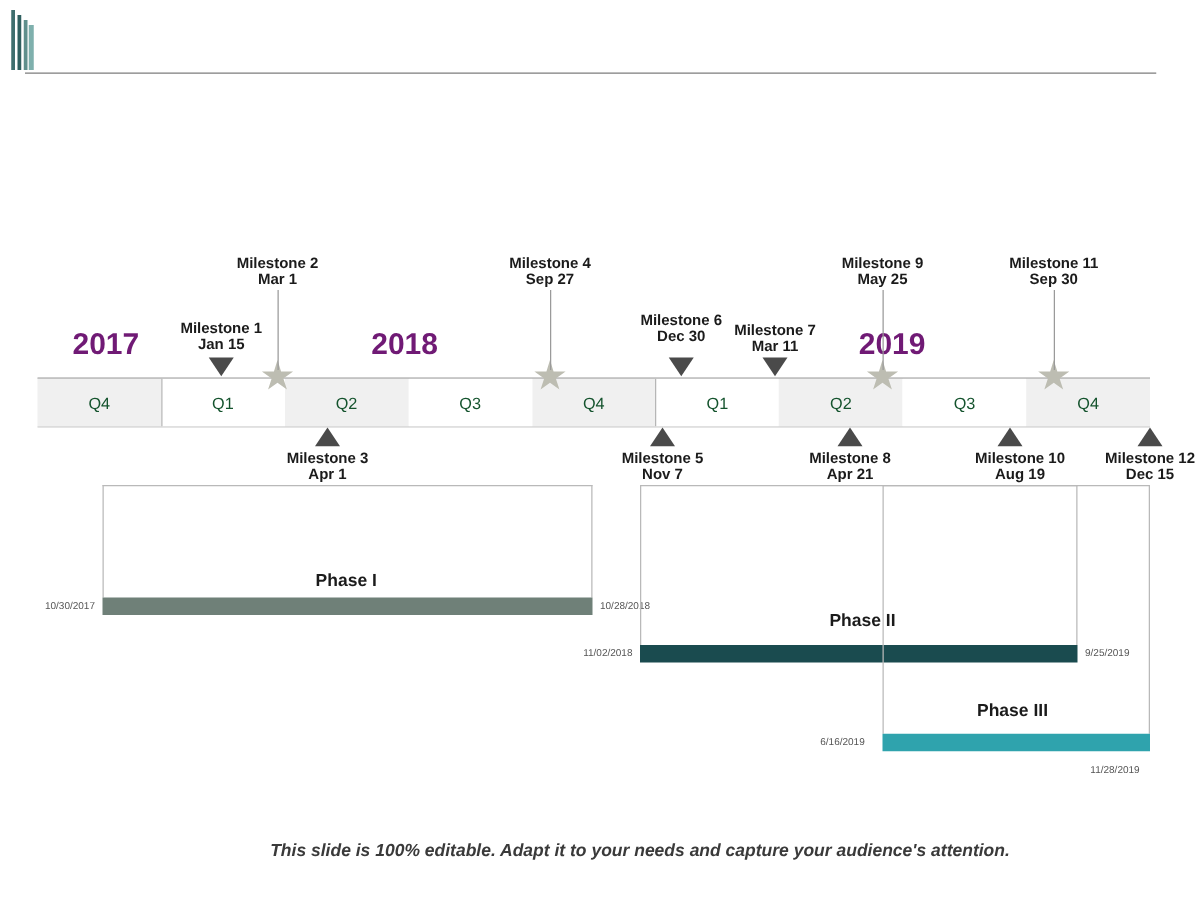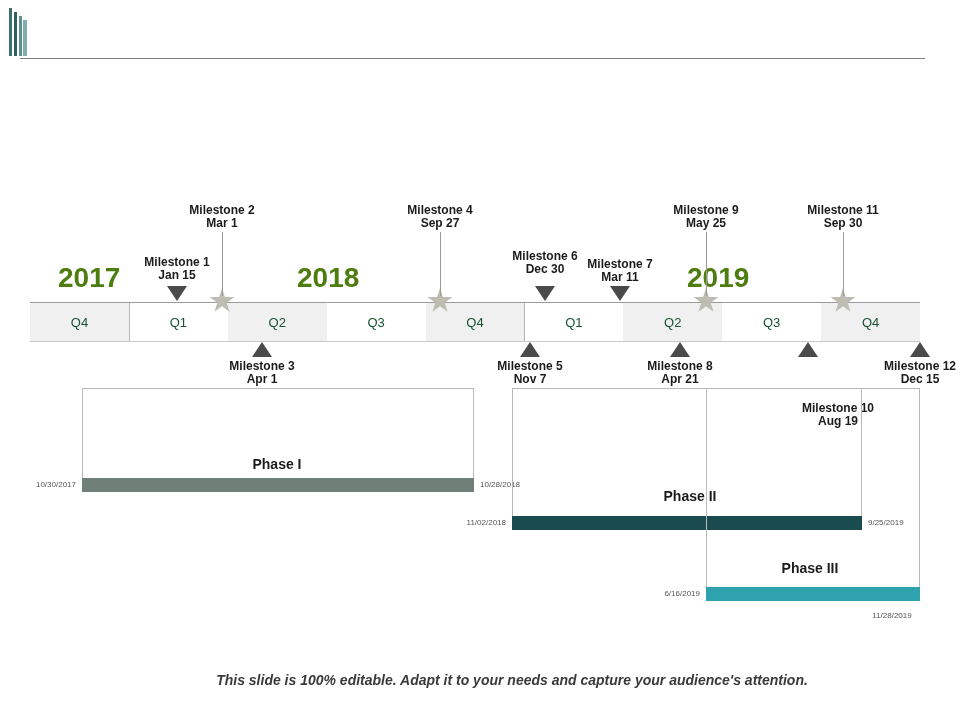--- a/index.html
+++ b/index.html
@@ -33,21 +33,21 @@
   .quarter.shade{background:#f0f0f0;}
   .quarter.plain{background:#ffffff;}
   .quarter .qlabel{
     position:absolute;left:0;top:0;width:100%;height:38px;
     display:flex;align-items:center;justify-content:center;
     font-size:13px;color:#14532d;
   }
   .yr-div{position:absolute;top:0;width:1px;height:38px;background:#b6b6b6;}
 
   
-  .year-label{position:absolute;font-size:28px;font-weight:bold;color:#4d7c0f;}
+  .year-label{position:absolute;font-size:24px;font-weight:bold;color:#701a75;}
 
   
   .marker{position:absolute;}
   .marker.tri-down{
     width:0;height:0;border-left:10px solid transparent;border-right:10px solid transparent;
     border-top:15px solid #4a4a4a;
   }
   .marker.tri-up{
     width:0;height:0;border-left:10px solid transparent;border-right:10px solid transparent;
     border-bottom:15px solid #4a4a4a;
@@ -141,36 +141,36 @@
     <div class="marker tri-down" style="left: 535px; top: 286px;"></div>
     <div class="ms-label" style="width: 110px; left: 490px; top: 250px;"><span>Milestone 6</span><br><span>Dec 30</span></div>
     <div class="marker tri-down" style="left: 610px; top: 286px;"></div>
     <div class="ms-label" style="width: 110px; left: 565px; top: 258px;"><span>Milestone 7</span><br><span>Mar 11</span></div>
     <div class="marker tri-up" style="left: 670px; top: 342px;"></div>
     <div class="ms-label" style="width: 110px; left: 625px; top: 360px;"><span>Milestone 8</span><br><span>Apr 21</span></div>
     <div class="marker star" style="left: 693px; top: 288px;"></div>
     <div class="ms-label" style="width: 110px; left: 651px; top: 204px;"><span>Milestone 9</span><br><span>May 25</span></div>
     <div class="leader" style="left: 706px; top: 232px; height: 64px;"></div>
     <div class="marker tri-up" style="left: 798px; top: 342px;"></div>
-    <div class="ms-label" style="width: 110px; left: 783px; top: 360px; margin-top: 42px;"><span>Milestone 10</span><br><span>Aug 19</span></div>
+    <div class="ms-label" style="width: 110px; left: 761px; top: 360px;"><span>Milestone 10</span><br><span>Aug 19</span></div>
     <div class="marker star" style="left: 830px; top: 288px;"></div>
     <div class="ms-label" style="width: 110px; left: 788px; top: 204px;"><span>Milestone 11</span><br><span>Sep 30</span></div>
     <div class="leader" style="left: 843px; top: 232px; height: 64px;"></div>
     <div class="marker tri-up" style="left: 910px; top: 342px;"></div>
     <div class="ms-label" style="width: 110px; left: 865px; top: 360px;"><span>Milestone 12</span><br><span>Dec 15</span></div>
     <div class="phase-box" style="left: 82px; width: 392px; top: 388px; height: 90px;"></div>
     <div class="phase-bar" style="left: 82px; width: 392px; top: 478px; background: rgb(111, 128, 120);"></div>
     <div class="phase-title" style="left: 217px; width: 120px; text-align: center; top: 456px;">Phase I</div>
     <div class="phase-date" style="left: 24px; width: 52px; text-align: right; top: 480px;">10/30/2017</div>
     <div class="phase-date" style="left: 480px; top: 480px;">10/28/2018</div>
     <div class="phase-box" style="left: 512px; width: 350px; top: 388px; height: 128px;"></div>
     <div class="phase-bar" style="left: 512px; width: 350px; top: 516px; background: rgb(26, 75, 79);"></div>
     <div class="phase-title" style="left: 630px; width: 120px; text-align: center; top: 488px;">Phase II</div>
     <div class="phase-date" style="left: 454px; width: 52px; text-align: right; top: 518px;">11/02/2018</div>
     <div class="phase-date" style="left: 868px; top: 518px;">9/25/2019</div>
     <div class="phase-box" style="left: 706px; width: 214px; top: 388px; height: 199px;"></div>
     <div class="phase-bar" style="left: 706px; width: 214px; top: 587px; background: rgb(47, 163, 173);"></div>
     <div class="phase-title" style="left: 750px; width: 120px; text-align: center; top: 560px;">Phase III</div>
-    <div class="phase-date" style="left: 648px; width: 52px; text-align: right; top: 589px;">6/16/2019</div>
+    <div class="phase-date" style="left: 648px; width: 52px; text-align: center; top: 589px;">6/16/2019</div>
     <div class="phase-date" style="left: 864px; top: 611px; width: 56px; text-align: center;">11/28/2019</div>
   </div>
 
 <div id="footer-note">This slide is 100% editable. Adapt it to your needs and capture your audience's attention.</div>
 
 </body></html>

